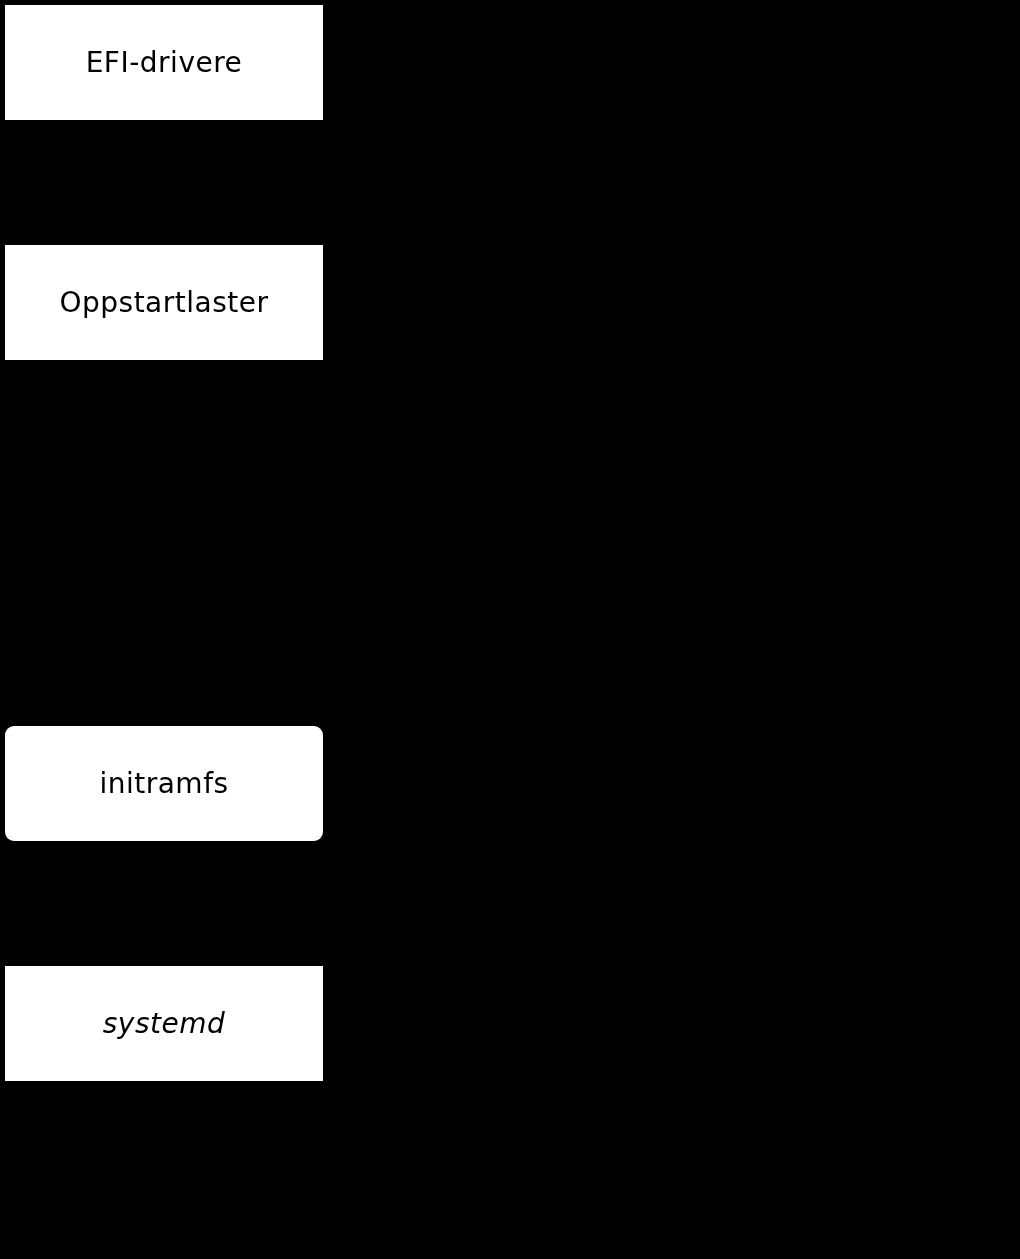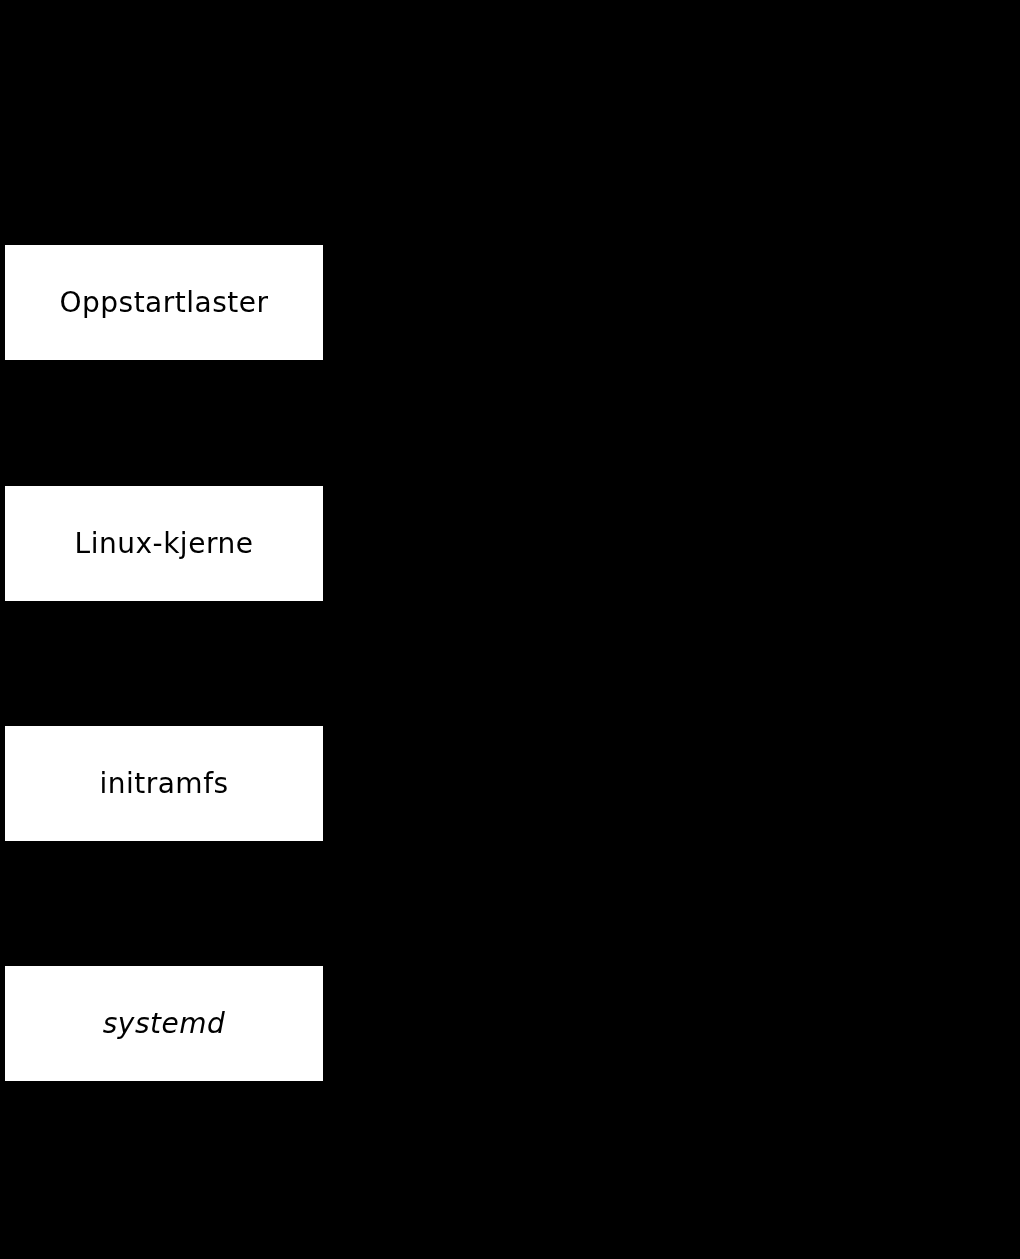--- a/index.html
+++ b/index.html
@@ -32,36 +32,36 @@
     display: flex;
     align-items: center;
     justify-content: center;
     font-size: 28px;
     line-height: 1;
     letter-spacing: 0.5px;
   }
   .node-0 { top: 5px; }
   .node-1 { top: 245px; justify-content: center; }
   .node-2 { top: 486px; }
-  .node-3 { top: 726px; }
+  .node-3 { top: 726px; border-radius: 9px; }
   .node-4 { top: 966px; font-style: italic; }
 </style>
 </head>
 <body>
 
 <div class="diagram-canvas">
 
+  <div class="node node-0">
+    <span>EFI-drivere</span>
+  </div>
 
   <div class="node node-1">
     <span>Oppstartlaster</span>
   </div>
 
-  <div class="node node-2">
-    <span>Linux-kjerne</span>
-  </div>
 
   <div class="node node-3">
     <span>initramfs</span>
   </div>
 
   <div class="node node-4">
     <span>systemd</span>
   </div>
 
 </div>

